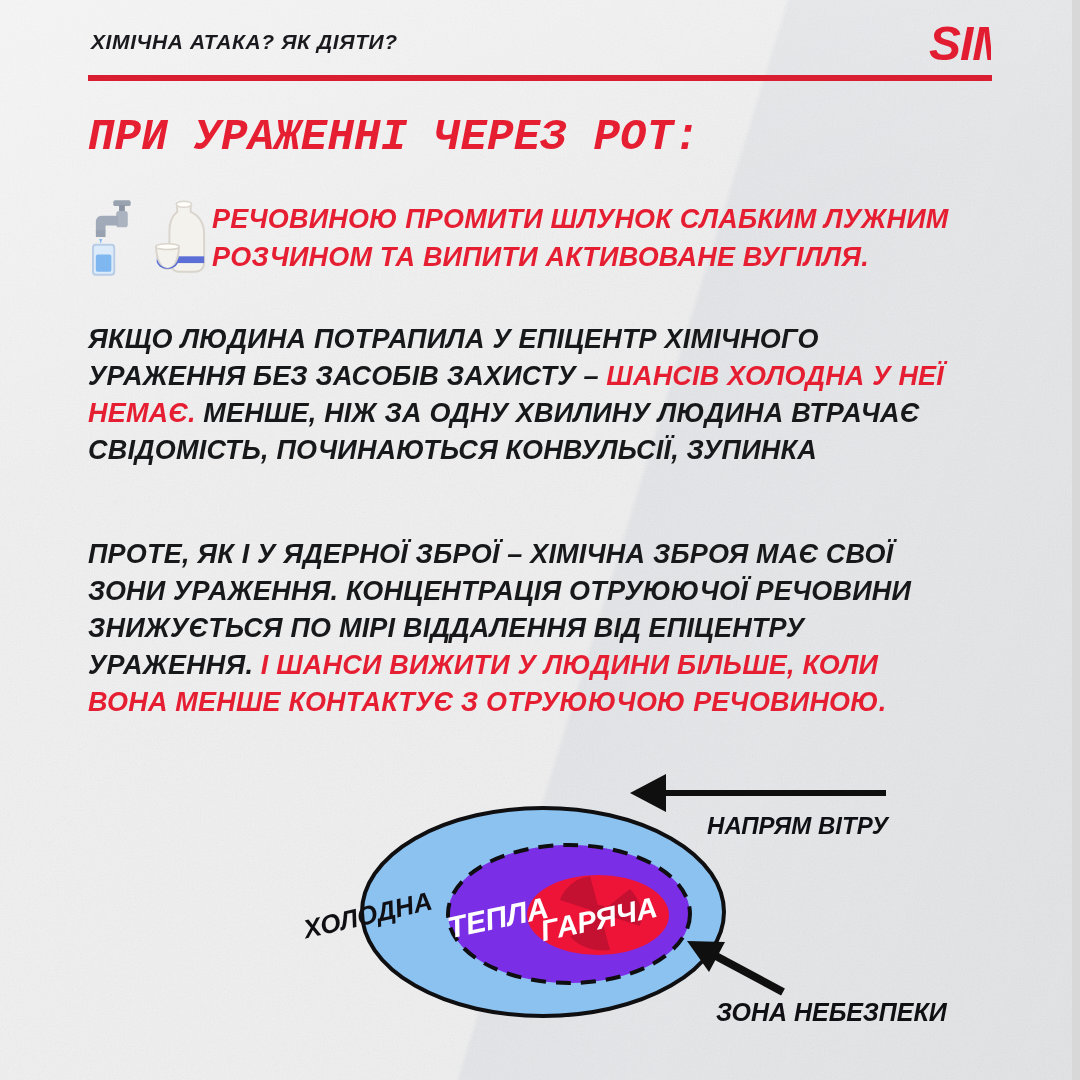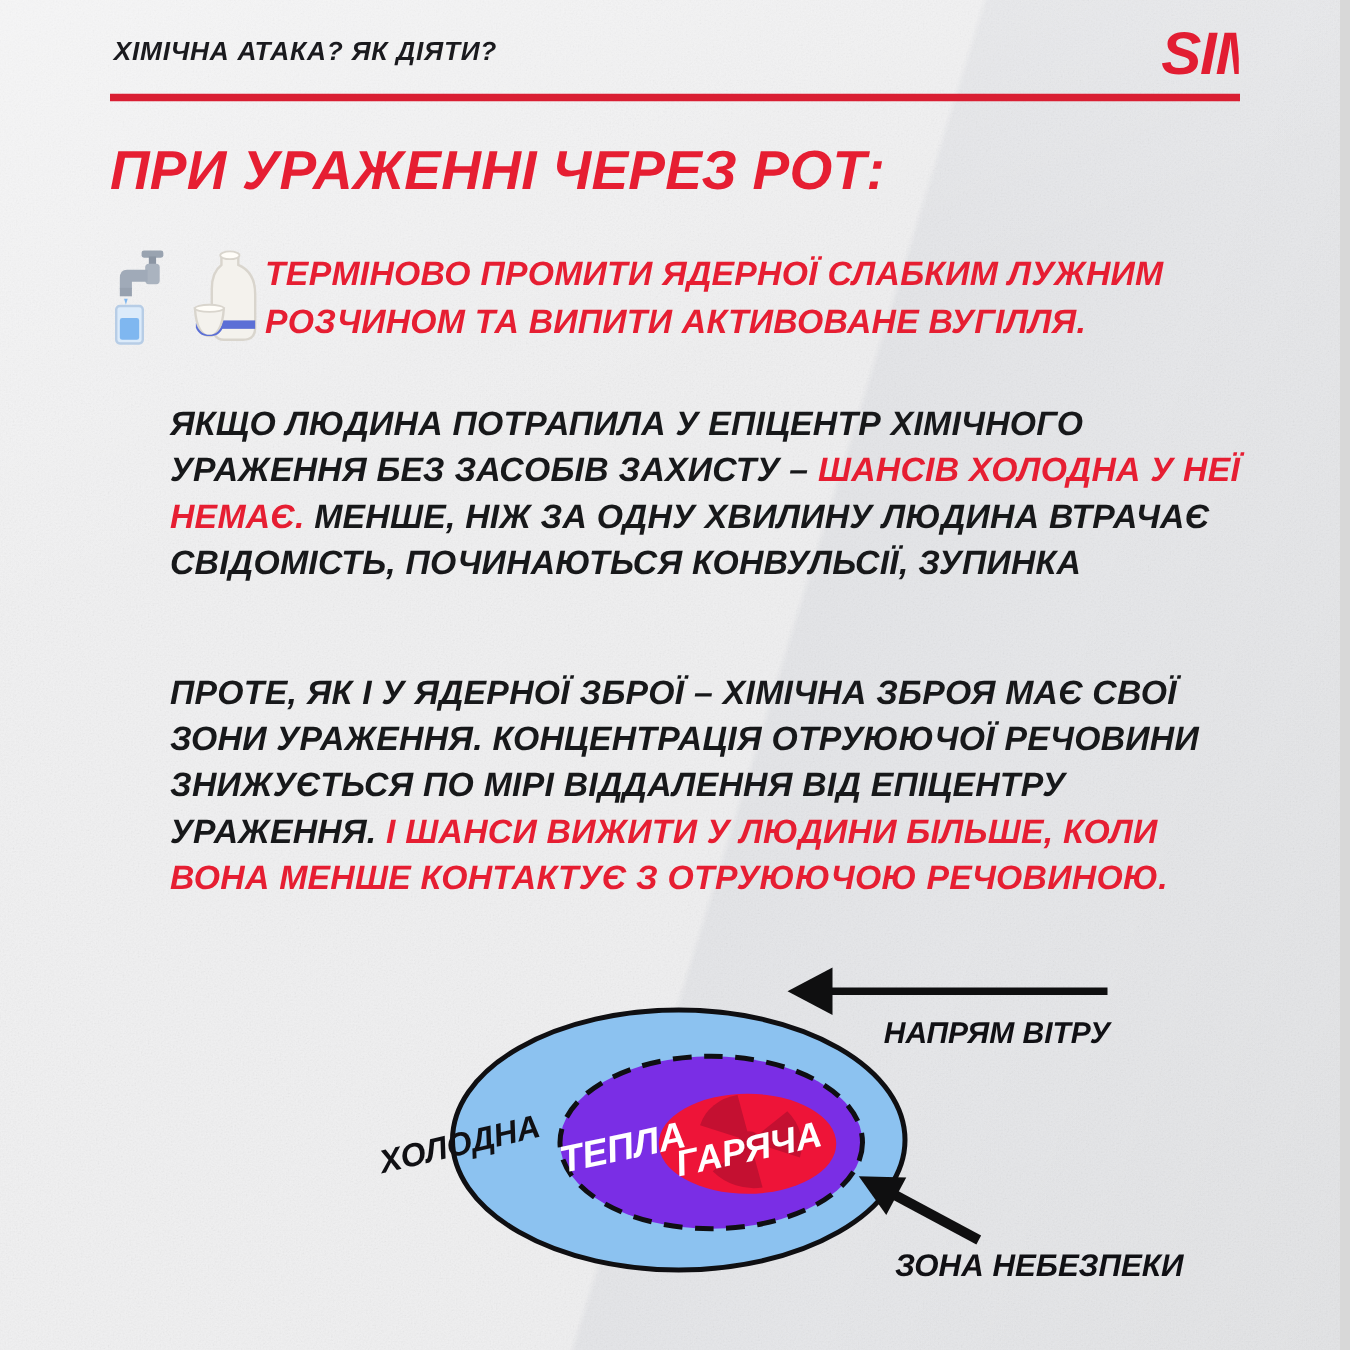--- a/index.html
+++ b/index.html
@@ -13,28 +13,28 @@
     background:linear-gradient(290deg,rgba(0,0,0,0.03) 0%,rgba(0,0,0,0) 30%),
                linear-gradient(160deg,rgba(255,255,255,0.35) 0%,rgba(255,255,255,0) 35%);}
   .layer{position:absolute;z-index:2;}
   .kicker{left:91px;top:30px;font-size:21px;font-weight:700;font-style:italic;
     color:#1a1a1e;letter-spacing:0.6px;white-space:nowrap;}
   .logo{left:929px;top:20px;width:62px;height:50px;overflow:hidden;
     font-size:48px;line-height:48px;font-weight:700;font-style:italic;color:#e21d32;
     letter-spacing:-1px;white-space:nowrap;}
   .rule{left:88px;top:75px;width:904px;height:6px;background:#d91e32;}
   .title{left:88px;top:112px;font-size:44px;font-weight:700;font-style:italic;
-    color:#e61e32;letter-spacing:0.2px;white-space:nowrap;}
+    color:#e61e32;letter-spacing:0.2px;white-space:nowrap;font-family:Liberation Mono, monospace;}
   .instruction{left:92px;top:198px;display:flex;align-items:flex-start;}
   .instr-icons{display:flex;gap:4px;width:116px;flex:0 0 auto;}
   .instr-text{margin-left:4px;padding-top:2px;font-size:27px;line-height:38px;
     font-weight:700;font-style:italic;color:#e61e32;letter-spacing:0.2px;}
   .para{font-size:27px;line-height:37px;font-weight:700;font-style:italic;
     color:#17181a;letter-spacing:0.2px;}
-  .para div{white-space:pre;margin-left:48px;}
+  .para div{white-space:pre;}
   .p1{left:88px;top:321px;}
   .p2{left:88px;top:536px;}
   .red{color:#e61e32;}
   .diagram{left:0;top:758px;width:1080px;height:322px;}
   .diagram text{font-family:"Liberation Sans","DejaVu Sans",sans-serif;
     font-weight:700;font-style:italic;}
 </style>
 </head>
 <body>
 
@@ -70,21 +70,21 @@
       <svg width="54" height="80" viewBox="0 0 56 82">
         <path d="M24 6 L38 6 L38 14 Q52 20 52 38 L52 66 Q52 76 42 76 L26 76 Q16 76 16 60 L16 34 Q16 20 24 14 Z" fill="#f4f2ed" stroke="#d9d5cd" stroke-width="2"></path>
         <ellipse cx="31" cy="6" rx="8" ry="3.2" fill="#fffdf8" stroke="#d9d5cd" stroke-width="1.5"></ellipse>
         <rect x="16" y="60" width="36" height="7" fill="#5b6fd6"></rect>
         <path d="M2 50 C3 66 8 73 14 73 C20 73 25 66 26 50 Z" fill="#f4f2ed" stroke="#d9d5cd" stroke-width="2"></path>
         <path d="M2.8 62 C5 69 9 72 14 72 C19 72 23 69 25.2 62 L25.2 66 C23 71.5 19 73 14 73 C9 73 5 71.5 2.8 66 Z" fill="#5b6fd6"></path>
         <ellipse cx="14" cy="50" rx="12" ry="3" fill="#fffdf8" stroke="#d9d5cd" stroke-width="1.5"></ellipse>
       </svg>
     </div>
     <div class="instr-text">
-      <div>ТЕРМІНОВО ПРОМИТИ ЯДЕРНОЇ СЛАБКИМ ЛУЖНИМ</div>
+      <div>РЕЧОВИНОЮ ПРОМИТИ ШЛУНОК СЛАБКИМ ЛУЖНИМ</div>
       <div>РОЗЧИНОМ ТА ВИПИТИ АКТИВОВАНЕ ВУГІЛЛЯ.</div>
     </div>
   </div>
 
   <div class="layer para p1">
     <div><span>ЯКЩО ЛЮДИНА ПОТРАПИЛА У ЕПІЦЕНТР ХІМІЧНОГО</span></div>
     <div><span>УРАЖЕННЯ БЕЗ ЗАСОБІВ ЗАХИСТУ – </span><span class="red">ШАНСІВ ХОЛОДНА У НЕЇ</span></div>
     <div><span class="red">НЕМАЄ.</span><span> МЕНШЕ, НІЖ ЗА ОДНУ ХВИЛИНУ ЛЮДИНА ВТРАЧАЄ</span></div>
     <div><span>СВІДОМІСТЬ, ПОЧИНАЮТЬСЯ КОНВУЛЬСІЇ, ЗУПИНКА</span></div>
   </div>

